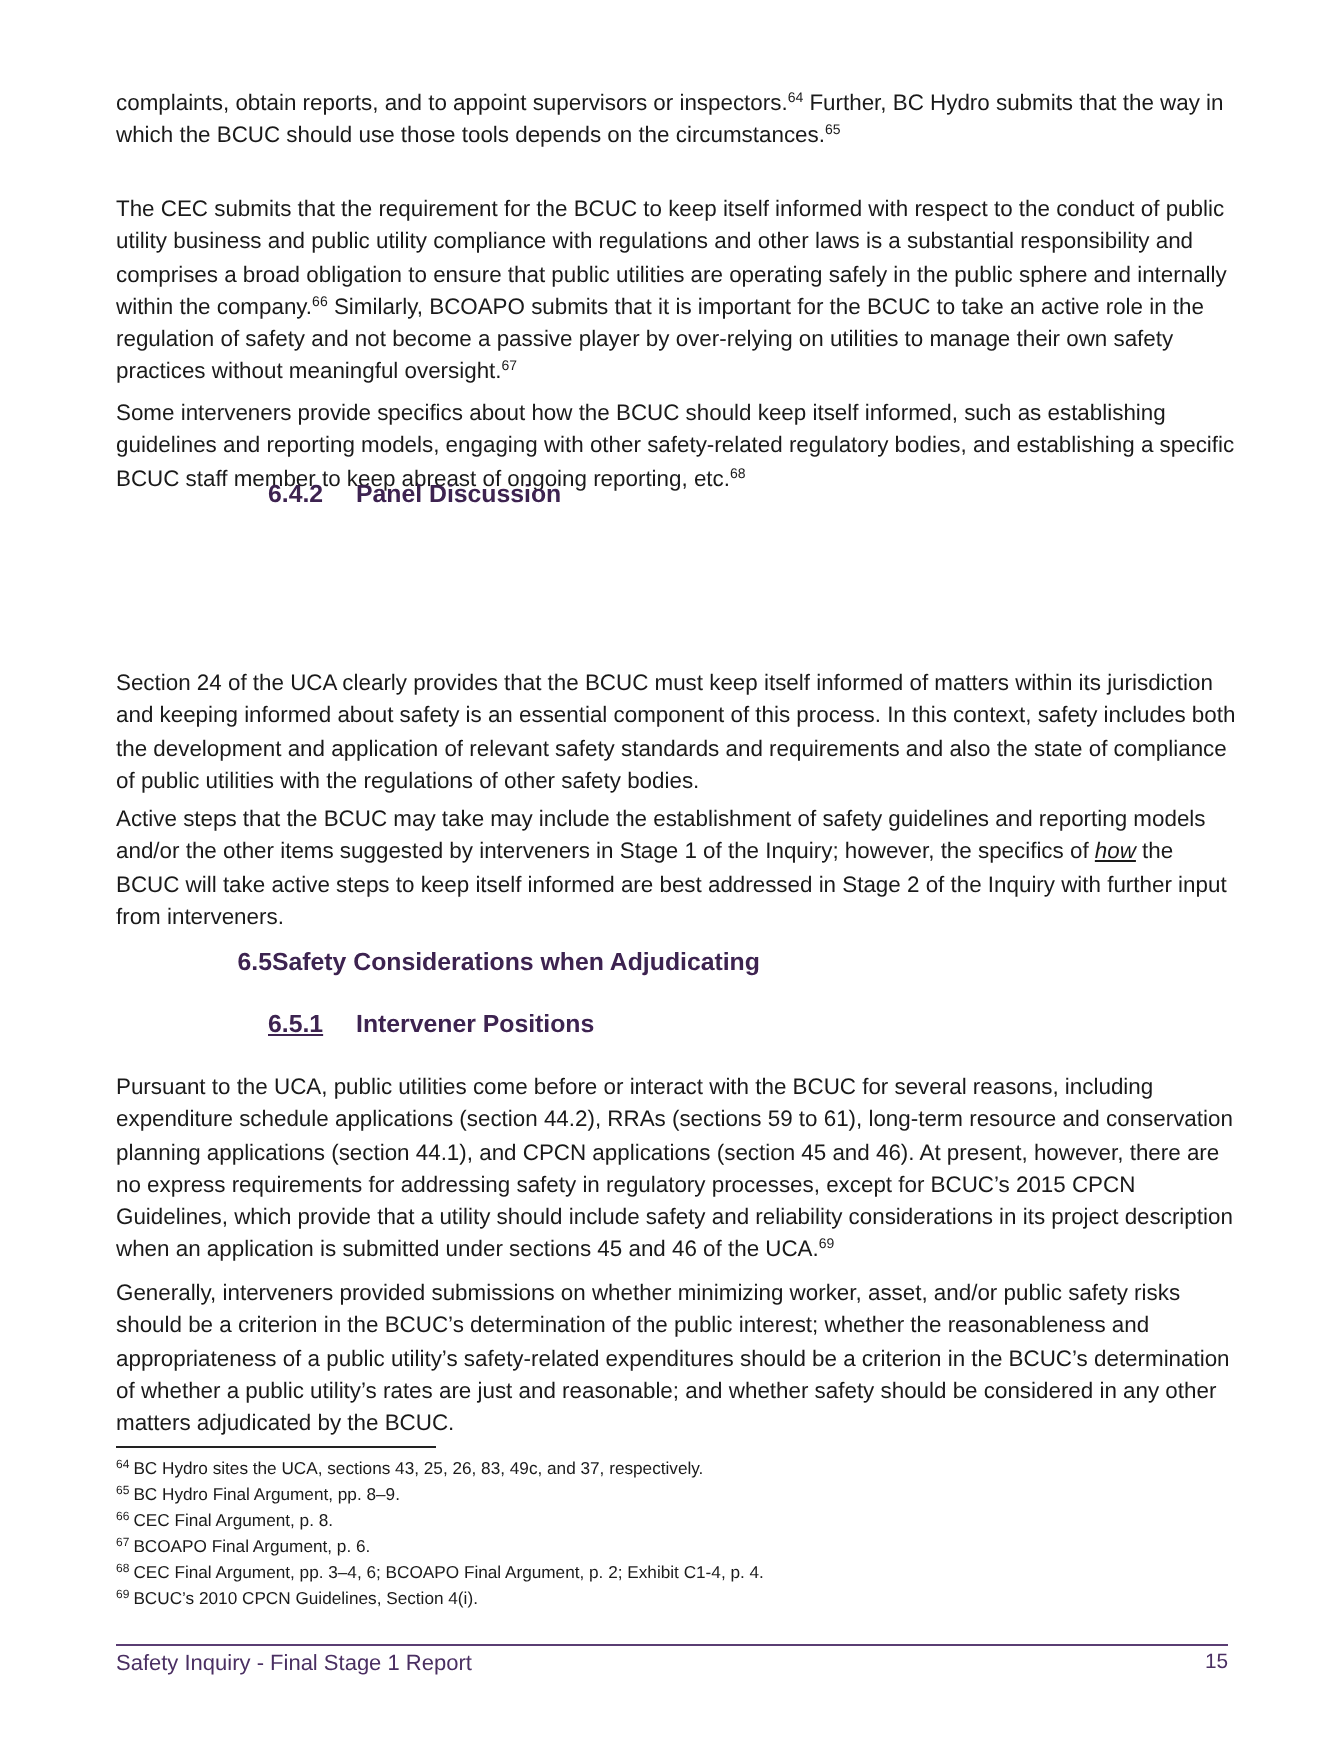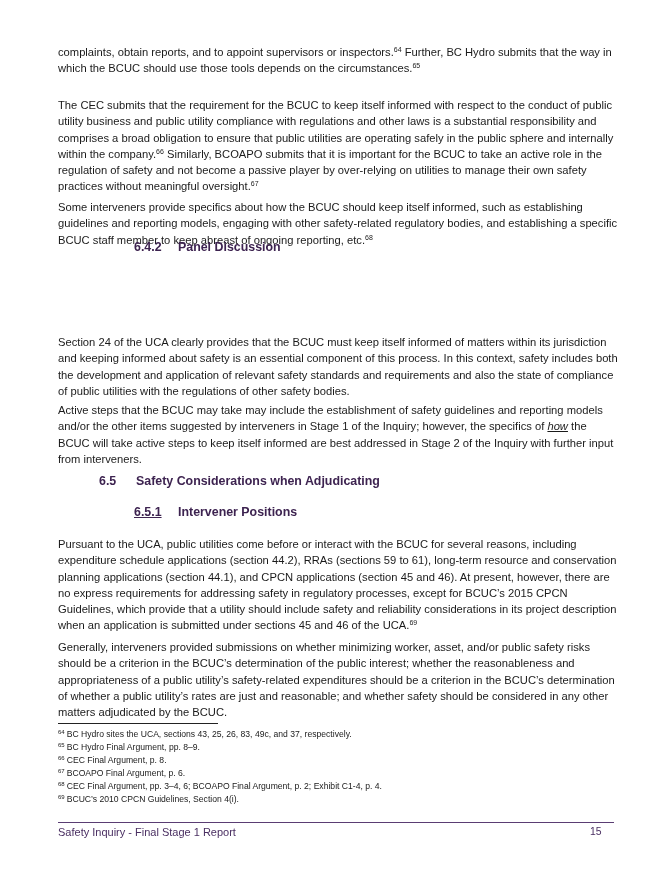--- a/index.html
+++ b/index.html
@@ -8,42 +8,42 @@
   .page { position: absolute; left: 0; top: 0; width: 672px; height: 870px; }
   .p { position: absolute; left: 58px; width: 560px; font-size: 11.2px; line-height: 16.3px; margin: 0; }
   sup { font-size: 7px; line-height: 0; vertical-align: 4px; }
   .h { position: absolute; font-weight: bold; color: #3d2350; font-size: 12.4px; margin: 0; }
   .h .num { display: inline-block; }
   .fn-rule { position: absolute; left: 58px; top: 723px; width: 160px; height: 1px; background: #222; }
   .fn { position: absolute; left: 58px; font-size: 8.6px; line-height: 11.6px; margin: 0; }
   .fn sup { font-size: 6px; vertical-align: 3px; margin-right: 2px; }
   .footer-rule { position: absolute; left: 58px; top: 822px; width: 556px; height: 1px; background: #5a3d73; }
   .footer-title { position: absolute; left: 58px; top: 826px; font-size: 11px; color: #4a2f62; }
-  .footer-page { position: absolute; left: 590px; top: 826px; width: 24px; text-align: left; font-size: 10.4px; color: #4a2f62; }
+  .footer-page { position: absolute; left: 590px; top: 826px; width: 24px; text-align: right; font-size: 10.4px; color: #4a2f62; }
   u { text-decoration: underline; font-style: italic; }
 </style>
 </head>
 <body>
 
 <div class="page">
 
   <p class="p" style="top:44px;"><span>complaints, obtain reports, and to appoint supervisors or inspectors.</span><sup>64</sup><span> Further, BC Hydro submits that the way in which the BCUC should use those tools depends on the circumstances.</span><sup>65</sup></p>
 
   <p class="p" style="top:97px;"><span>The CEC submits that the requirement for the BCUC to keep itself informed with respect to the conduct of public utility business and public utility compliance with regulations and other laws is a substantial responsibility and comprises a broad obligation to ensure that public utilities are operating safely in the public sphere and internally within the company.</span><sup>66</sup><span> Similarly, BCOAPO submits that it is important for the BCUC to take an active role in the regulation of safety and not become a passive player by over-relying on utilities to manage their own safety practices without meaningful oversight.</span><sup>67</sup></p>
 
   <p class="p" style="top:199px;"><span>Some interveners provide specifics about how the BCUC should keep itself informed, such as establishing guidelines and reporting models, engaging with other safety-related regulatory bodies, and establishing a specific BCUC staff member to keep abreast of ongoing reporting, etc.</span><sup>68</sup></p>
 
   <h3 class="h" style="left:134px; top:240px;"><span class="num" style="width:44px;">6.4.2</span><span>Panel Discussion</span></h3>
 
 
   <p class="p" style="top:334px;"><span>Section 24 of the UCA clearly provides that the BCUC must keep itself informed of matters within its jurisdiction and keeping informed about safety is an essential component of this process. In this context, safety includes both the development and application of relevant safety standards and requirements and also the state of compliance of public utilities with the regulations of other safety bodies.</span></p>
 
   <p class="p" style="top:402px;"><span>Active steps that the BCUC may take may include the establishment of safety guidelines and reporting models and/or the other items suggested by interveners in Stage 1 of the Inquiry; however, the specifics of </span><u>how</u><span> the BCUC will take active steps to keep itself informed are best addressed in Stage 2 of the Inquiry with further input from interveners.</span></p>
 
-  <h2 class="h" style="left:99px; top:474px;"><span class="num" style="width:37px;">6.5</span><span>Safety Considerations when Adjudicating</span></h2>
+  <h2 class="h" style="left:99px; top:474px;"><span class="num" style="width:37px;text-align:right;">6.5</span><span>Safety Considerations when Adjudicating</span></h2>
 
   <h3 class="h" style="left:134px; top:505px;"><span class="num" style="width:44px;text-decoration:underline;">6.5.1</span><span>Intervener Positions</span></h3>
 
   <p class="p" style="top:536px;"><span>Pursuant to the UCA, public utilities come before or interact with the BCUC for several reasons, including expenditure schedule applications (section 44.2), RRAs (sections 59 to 61), long-term resource and conservation planning applications (section 44.1), and CPCN applications (section 45 and 46). At present, however, there are no express requirements for addressing safety in regulatory processes, except for BCUC’s 2015 CPCN Guidelines, which provide that a utility should include safety and reliability considerations in its project description when an application is submitted under sections 45 and 46 of the UCA.</span><sup>69</sup></p>
 
   <p class="p" style="top:639px;"><span>Generally, interveners provided submissions on whether minimizing worker, asset, and/or public safety risks should be a criterion in the BCUC’s determination of the public interest; whether the reasonableness and appropriateness of a public utility’s safety-related expenditures should be a criterion in the BCUC’s determination of whether a public utility’s rates are just and reasonable; and whether safety should be considered in any other matters adjudicated by the BCUC.</span></p>
 
   <div class="fn-rule"></div>
 
   <p class="fn" style="top:729px;"><sup>64</sup><span>BC Hydro sites the UCA, sections 43, 25, 26, 83, 49c, and 37, respectively.</span></p>

